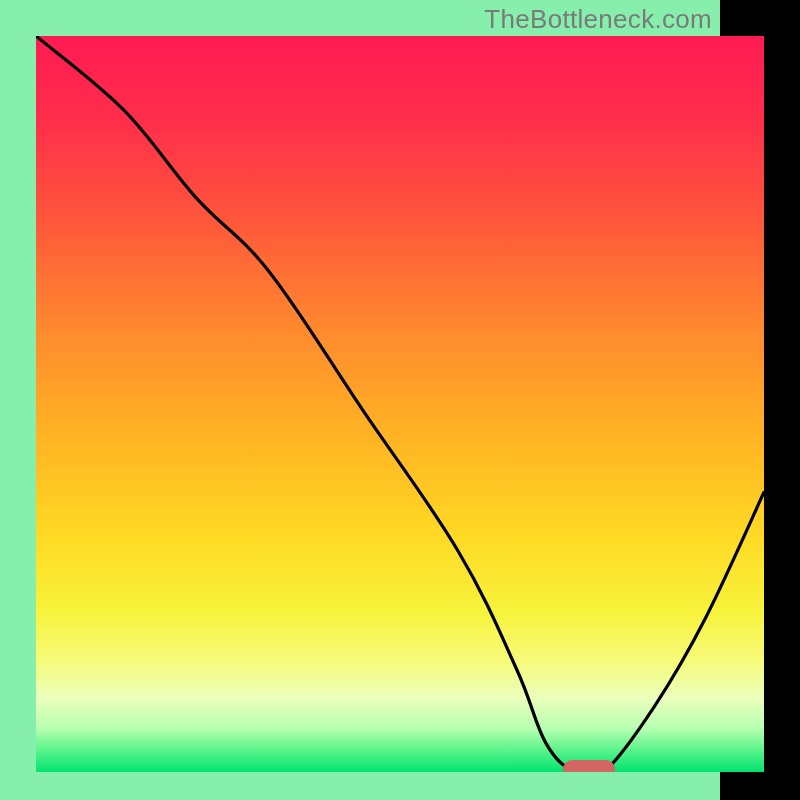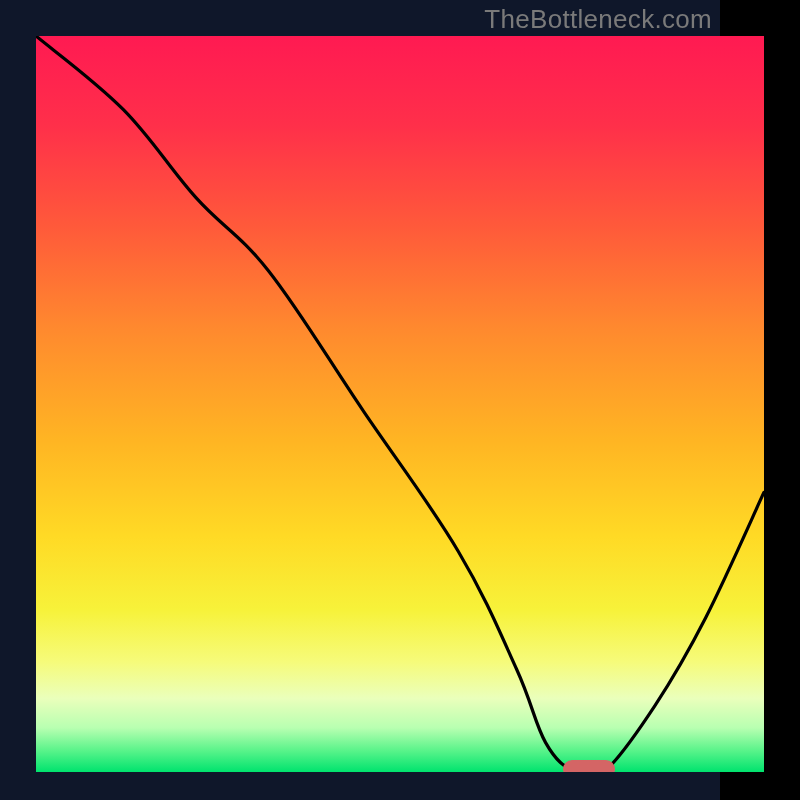--- a/index.html
+++ b/index.html
@@ -8,21 +8,21 @@
     width: 800px;
     height: 800px;
     background: #000;
     overflow: hidden;
     font-family: Arial, Helvetica, sans-serif;
   }
   .chart-wrap {
     position: relative;
     width: 720px;
     height: 800px;
-    background: #0f172a;
+    background: #86efac;
   }
   .watermark {
     position: absolute;
     top: 4px;
     right: 8px;
     color: #7a7a7a;
     font-size: 26px;
     letter-spacing: 0.3px;
     font-weight: 400;
     z-index: 5;

